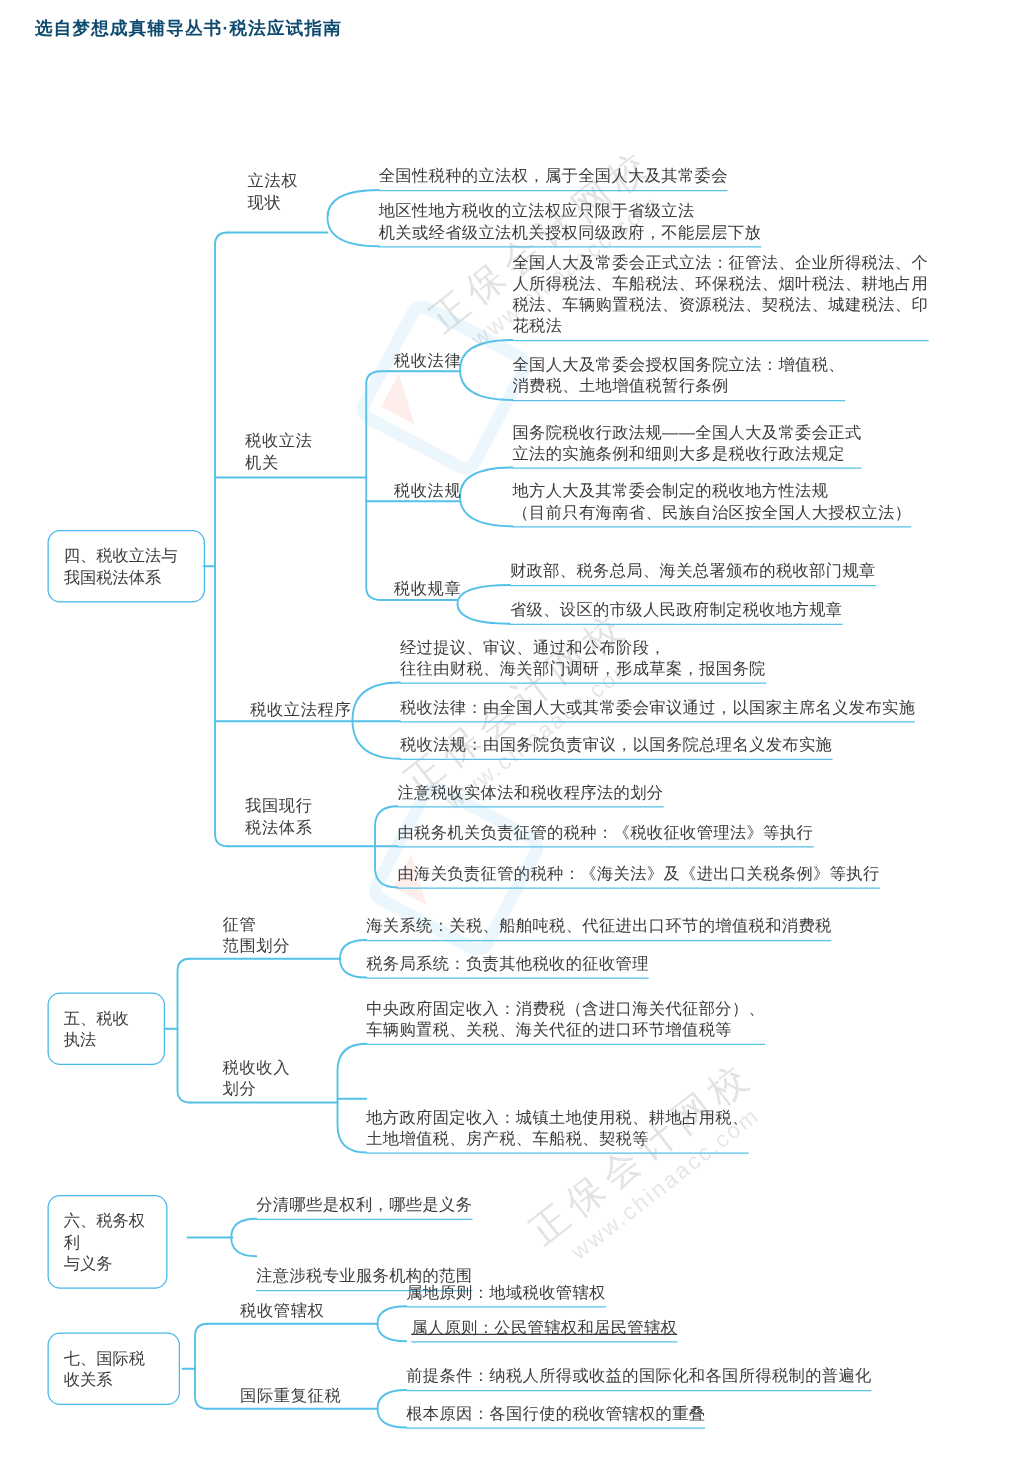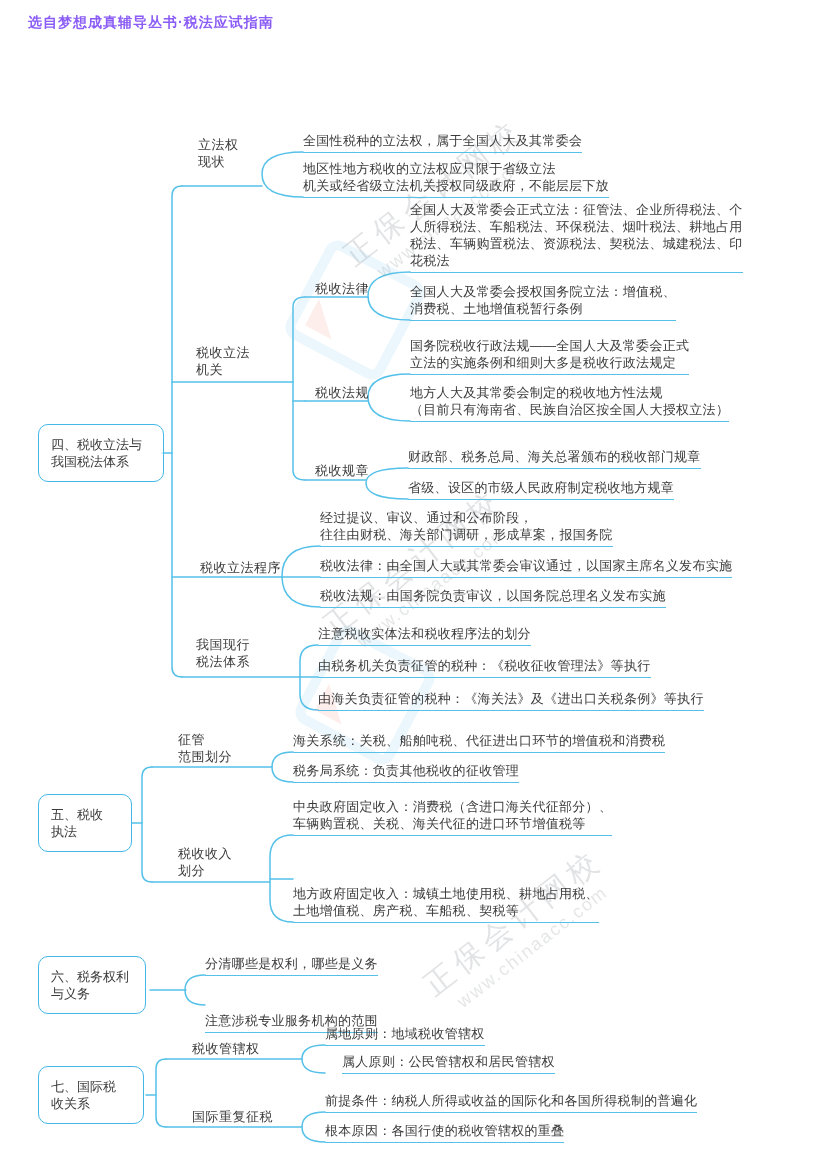--- a/index.html
+++ b/index.html
@@ -1,19 +1,19 @@
 <!DOCTYPE html>
 <html><head>
 <meta charset="utf-8">
 <style>
   html,body{margin:0;padding:0;background:#ffffff;}
   body{font-family:"Liberation Sans","DejaVu Sans",sans-serif;color:#3b3b3b;}
   #canvas{position:relative;width:819px;height:1170px;background:#fff;overflow:hidden;}
   #wires{position:absolute;left:0;top:0;z-index:1;}
-  .hdr{position:absolute;left:28px;top:14px;font-size:14px;font-weight:bold;color:#8b5cf6;letter-spacing:1px;z-index:5;}
+  .hdr{position:absolute;left:28px;top:14px;font-size:14px;font-weight:bold;color:#0c4a6e;letter-spacing:1px;z-index:5;}
   .root{position:absolute;box-sizing:border-box;border:1.5px solid #45b7e8;border-radius:10px;
         padding:11px 12px;font-size:13px;line-height:17px;white-space:pre-line;z-index:4;background:rgba(255,255,255,0.6);}
   .lbl{position:absolute;font-size:13px;line-height:17px;white-space:pre-line;z-index:4;letter-spacing:0.5px;}
   .leaf{position:absolute;font-size:13px;line-height:17px;white-space:pre-line;z-index:4;letter-spacing:0.3px;
         padding-bottom:3px;border-bottom:1.5px solid #55c1e9;}
   .wm{position:absolute;z-index:2;transform:rotate(-38deg);text-align:center;pointer-events:none;}
   .wm .wm-brand{font-size:30px;color:rgba(150,155,160,0.28);letter-spacing:6px;}
   .wm .wm-site{font-size:18px;color:rgba(150,155,160,0.25);letter-spacing:2px;}
   .wm-logo{position:absolute;z-index:2;width:90px;height:90px;border:10px solid rgba(120,200,235,0.15);
            border-radius:14px;transform:rotate(28deg);pointer-events:none;}
@@ -82,21 +82,21 @@
       <path d="M325,1112 Q302,1112 302,1127 Q302,1142 325,1142"></path>
     </g>
   </svg>
 
   <div class="hdr">选自梦想成真辅导丛书·税法应试指南</div>
 
   <div class="root" style="left:38px;top:424px;width:126px;">四、税收立法与
 我国税法体系</div>
   <div class="root" style="left:38px;top:794px;width:94px;">五、税收
 执法</div>
-  <div class="root" style="left:38px;top:956px;width:108px;">六、税务权利
+  <div class="root" style="left:38px;top:956px;width:96px;">六、税务权利
 与义务</div>
   <div class="root" style="left:38px;top:1066px;width:106px;">七、国际税
 收关系</div>
 
   <div class="lbl" style="left:198px;top:136px;">立法权
 现状</div>
   <div class="lbl" style="left:196px;top:344px;">税收立法
 机关</div>
   <div class="lbl" style="left:315px;top:280px;">税收法律</div>
   <div class="lbl" style="left:315px;top:384px;">税收法规</div>
@@ -140,17 +140,17 @@
   <div class="leaf" style="left:293px;top:885px;">地方政府固定收入：城镇土地使用税、耕地占用税、
 土地增值税、房产税、车船税、契税等</div>
 
   <div class="leaf" style="left:205px;top:955px;">分清哪些是权利，哪些是义务</div>
   <div class="leaf" style="left:205px;top:985px;margin-top:27px;">注意涉税专业服务机构的范围</div>
 
   <div class="lbl" style="left:192px;top:1040px;">税收管辖权</div>
   <div class="lbl" style="left:192px;top:1108px;">国际重复征税</div>
 
   <div class="leaf" style="left:325px;top:1025px;">属地原则：地域税收管辖权</div>
-  <div class="leaf" style="left:342px;top:1053px;">属人原则：公民管辖权和居民管辖权</div>
+  <div class="leaf" style="left:329px;top:1053px;text-decoration:underline;">属人原则：公民管辖权和居民管辖权</div>
   <div class="leaf" style="left:325px;top:1092px;">前提条件：纳税人所得或收益的国际化和各国所得税制的普遍化</div>
   <div class="leaf" style="left:325px;top:1122px;">根本原因：各国行使的税收管辖权的重叠</div>
 
 </div>
 
 </body></html>

